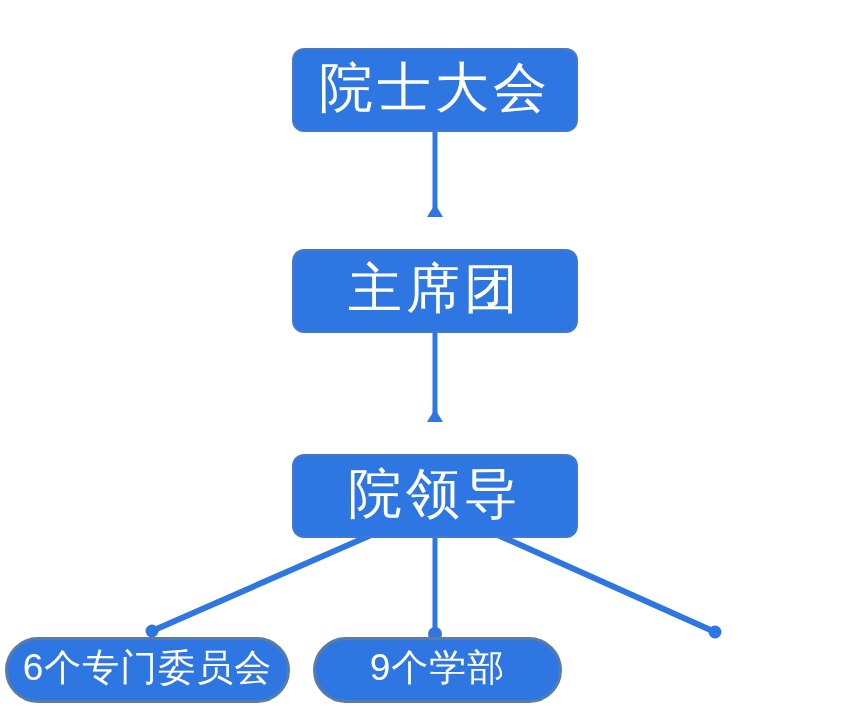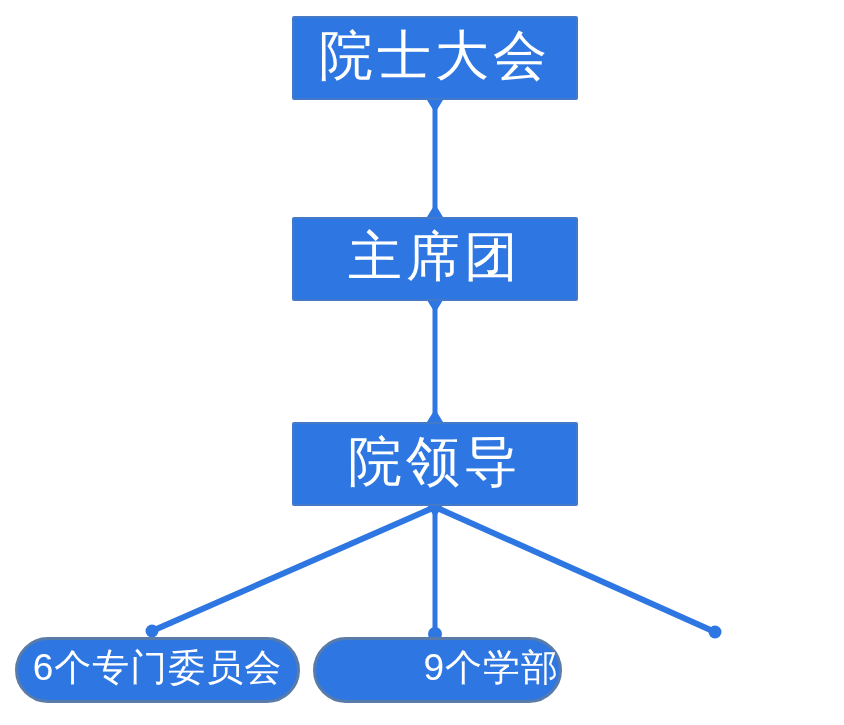--- a/index.html
+++ b/index.html
@@ -30,39 +30,40 @@
     color:var(--text);
     display:flex;
     align-items:center;
     justify-content:center;
     box-sizing:border-box;
     white-space:nowrap;
     cursor:default;
   }
   .node-rect{
     width:286px;height:84px;
-    border-radius:2px;
+    border-radius:12px;
     border:2px solid var(--rect-border);
     font-size:54px;
     letter-spacing:4px;
     font-weight:500;
+    margin-top:32px;
   }
   .node-pill{
     height:66px;
     border-radius:33px;
     border:3px solid var(--pill-border);
     font-size:37px;
     letter-spacing:1px;
     font-weight:500;
   }
   .n1{left:292px;top:16px;}
   .n2{left:292px;top:217px;}
   .n3{left:292px;top:422px;}
-  .p1{left:15px;top:637px;width:285px;}
-  .p2{left:313px;top:637px;width:249px;justify-content:flex-end;}
+  .p1{left:5px;top:637px;width:285px;}
+  .p2{left:313px;top:637px;width:249px;}
   .p3{left:597px;top:637px;width:241px;}
   .node-label{
     display:inline-block;
     transform:translateY(-2px);
   }
 </style>
 </head>
 <body style="background: rgb(255, 255, 255);">
 
 <div class="canvas">

